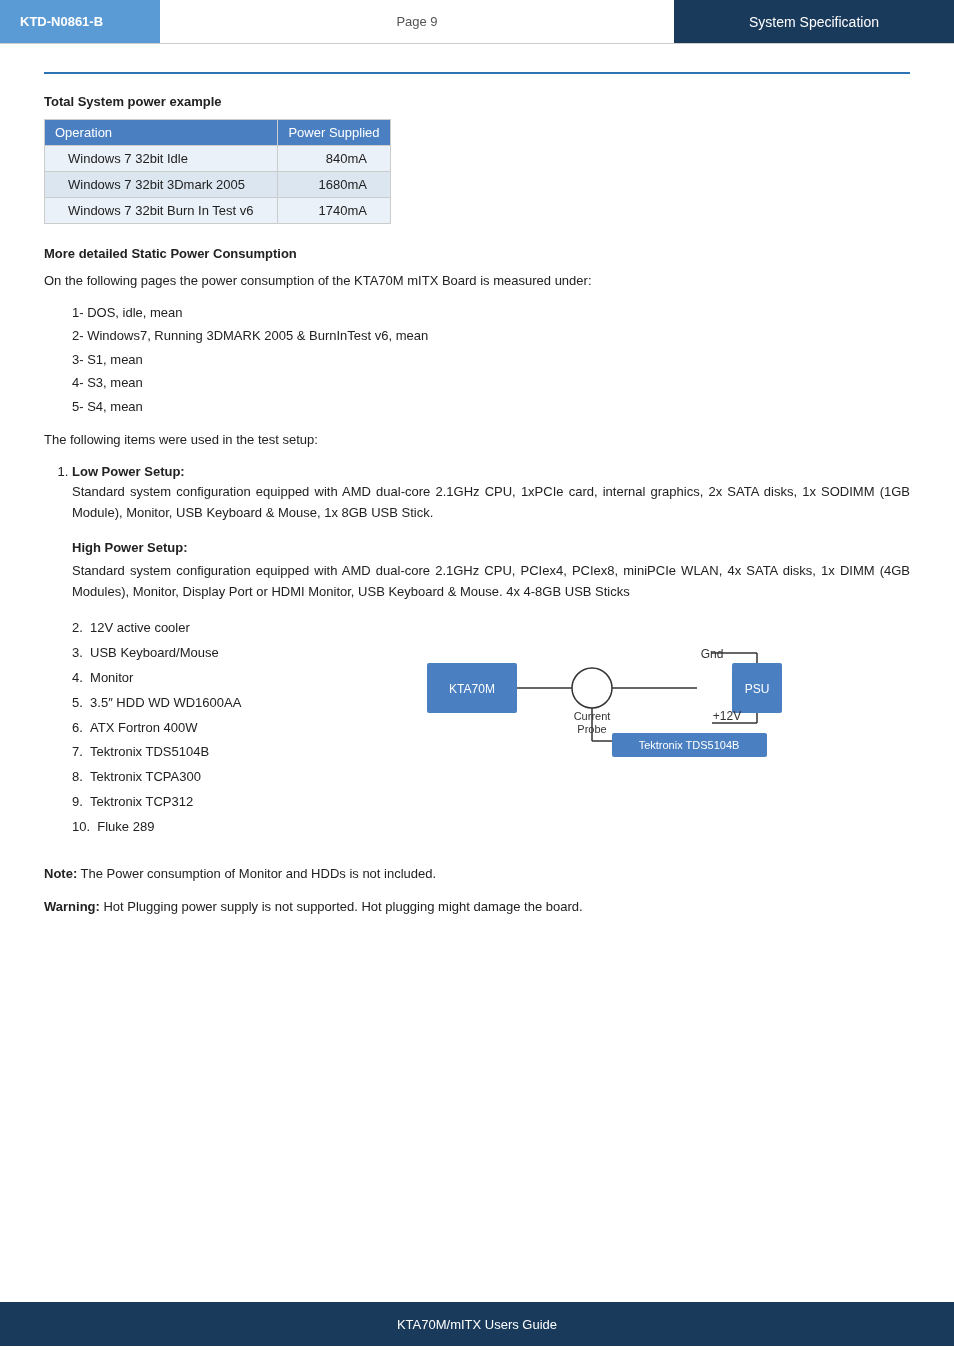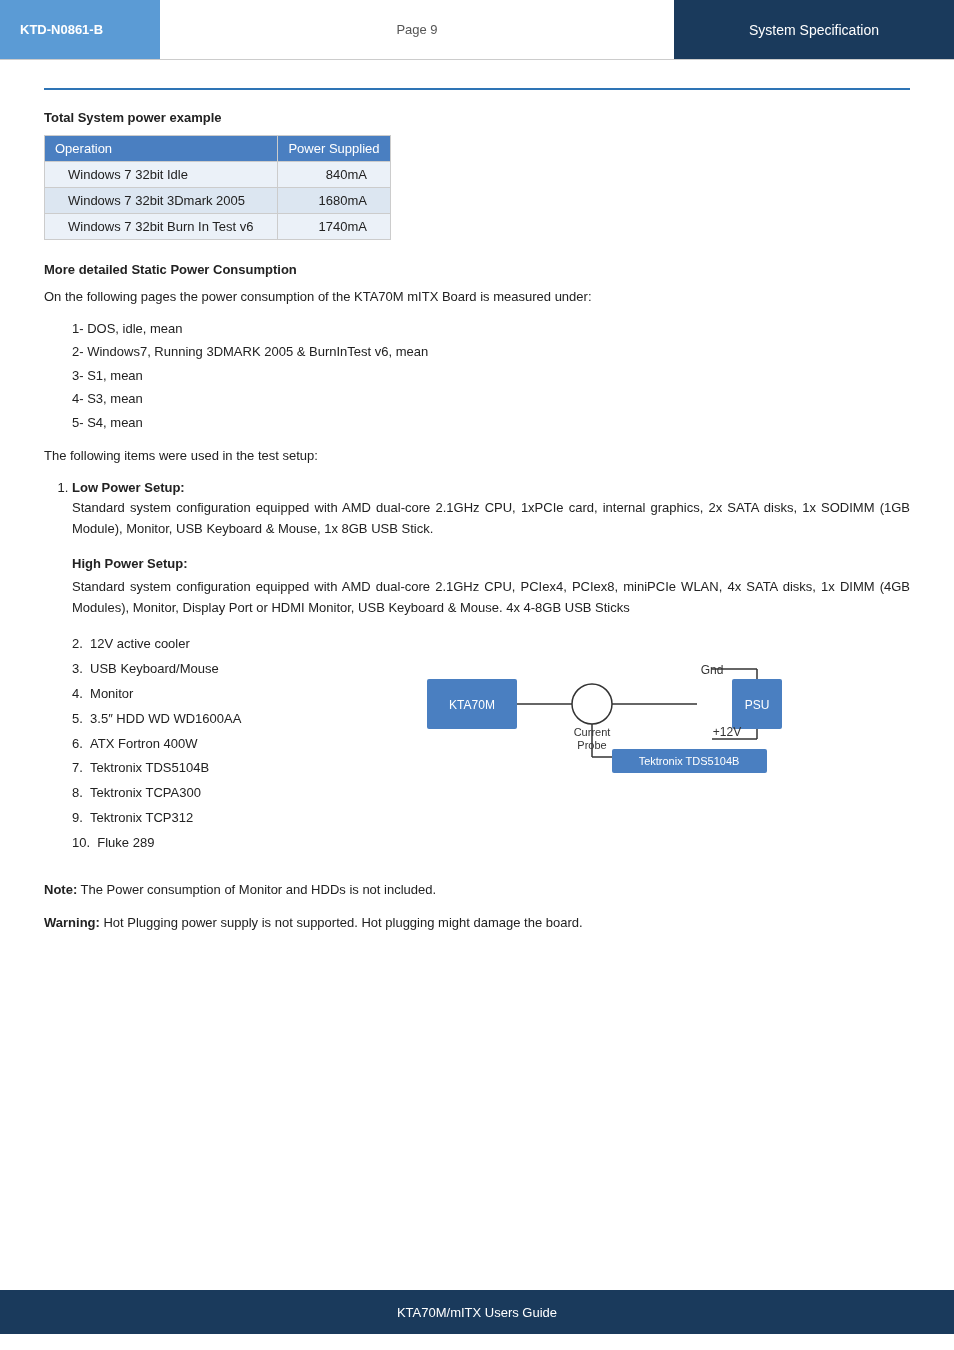--- a/index.html
+++ b/index.html
@@ -10,21 +10,21 @@
       color: #222;
       width: 954px;
       min-height: 1350px;
       position: relative;
     }
 
     
     .header {
       display: flex;
       align-items: stretch;
-      height: 60px;
+      height: 44px;
       background: #fff;
       border-bottom: 1px solid #ccc;
     }
     .header-left {
       background: #5b9bd5;
       color: #fff;
       font-size: 13px;
       font-weight: bold;
       padding: 0 20px;
       display: flex;
@@ -188,21 +188,21 @@
       line-height: 1.5;
     }
     .warning-line {
       margin-top: 14px;
       line-height: 1.5;
     }
 
     
     .footer {
       position: absolute;
-      bottom: 16px;
+      bottom: 4px;
       left: 0;
       right: 0;
       height: 44px;
       background: #1a3a5c;
       color: #fff;
       display: flex;
       align-items: center;
       justify-content: center;
       font-size: 13px;
     }

